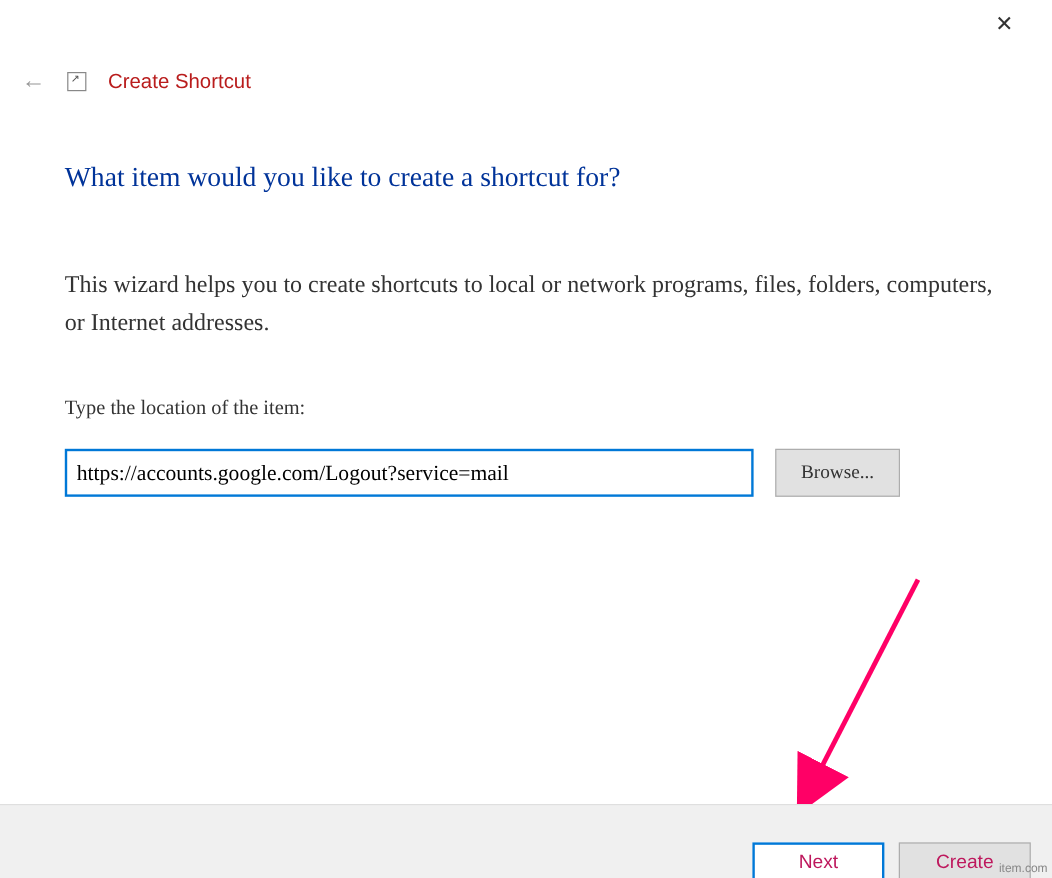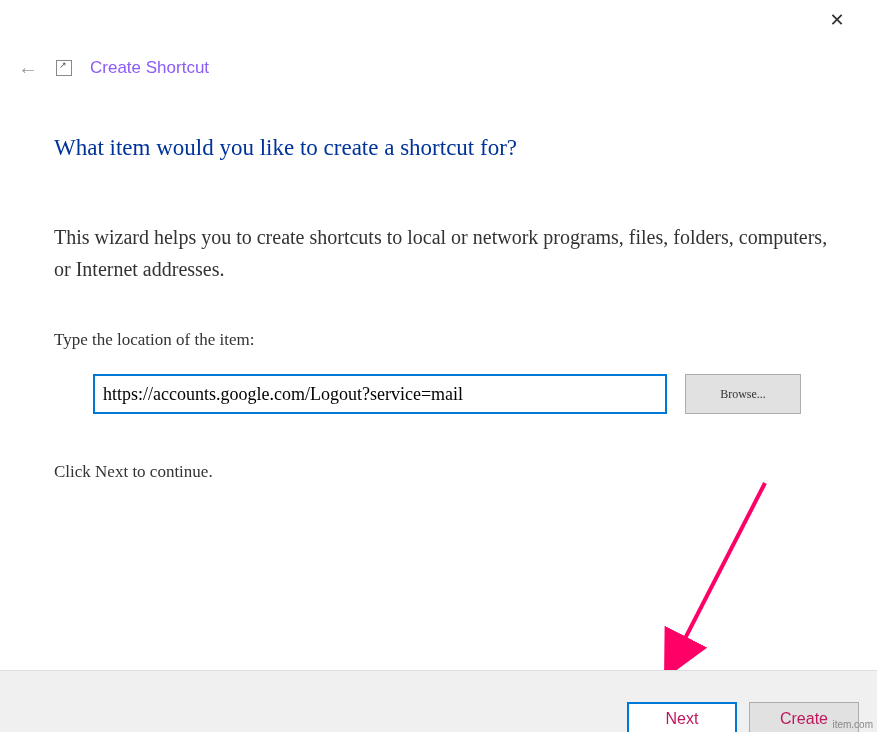--- a/index.html
+++ b/index.html
@@ -53,21 +53,21 @@
     .shortcut-icon::after {
       content: "↗";
       position: absolute;
       font-size: 9px;
       top: -1px;
       left: 2px;
       color: #555;
     }
     .wizard-title {
       font-size: 17px;
-      color: #8b5cf6;
+      color: #b91c1c;
       font-weight: 400;
     }
     .content {
       position: absolute;
       top: 135px;
       left: 54px;
       right: 40px;
       font-family: Liberation Serif, serif;
     }
     .heading {
@@ -85,38 +85,37 @@
     .input-label {
       color: #333;
       font-size: 17px;
       margin-bottom: 24px;
     }
     .input-row {
       display: flex;
       gap: 18px;
       align-items: center;
       margin-bottom: 48px;
-      margin-left: 39px;
     }
     .location-input {
       width: 574px;
       height: 40px;
       border: 2px solid #0078d7;
       padding: 4px 8px;
       font-size: 18px;
       font-family: inherit;
       color: #000;
       outline: none;
     }
     .browse-btn {
-      width: 116px;
+      width: 104px;
       height: 40px;
       background: #e1e1e1;
       border: 1px solid #adadad;
-      font-size: 12px;
+      font-size: 16px;
       color: #333;
       cursor: pointer;
       font-family: inherit;
     }
     .continue-text {
       color: #333;
       font-size: 17px;
     }
     .footer {
       position: absolute;
@@ -176,21 +175,20 @@
 </div>
 
 <div class="content">
   <h1 class="heading">What item would you like to create a shortcut for?</h1>
   <p class="description">This wizard helps you to create shortcuts to local or network programs, files, folders, computers, or Internet addresses.</p>
   <div class="input-label">Type the location of the item:</div>
   <div class="input-row">
     <input type="text" class="location-input" value="https://accounts.google.com/Logout?service=mail" style="">
     <button class="browse-btn">Browse...</button>
   </div>
-  <p class="continue-text">Click Next to continue.</p>
 </div>
 
 <svg class="arrow-annotation" width="120" height="200" viewBox="0 0 120 200">
   <defs>
     <marker id="arrowhead" markerWidth="12" markerHeight="12" refX="6" refY="6" orient="auto">
       <polygon points="0 0, 12 6, 0 12" fill="#ff0066"></polygon>
     </marker>
   </defs>
   <line x1="105" y1="5" x2="15" y2="180" stroke="#ff0066" stroke-width="4" marker-end="url(#arrowhead)"></line>
 </svg>

